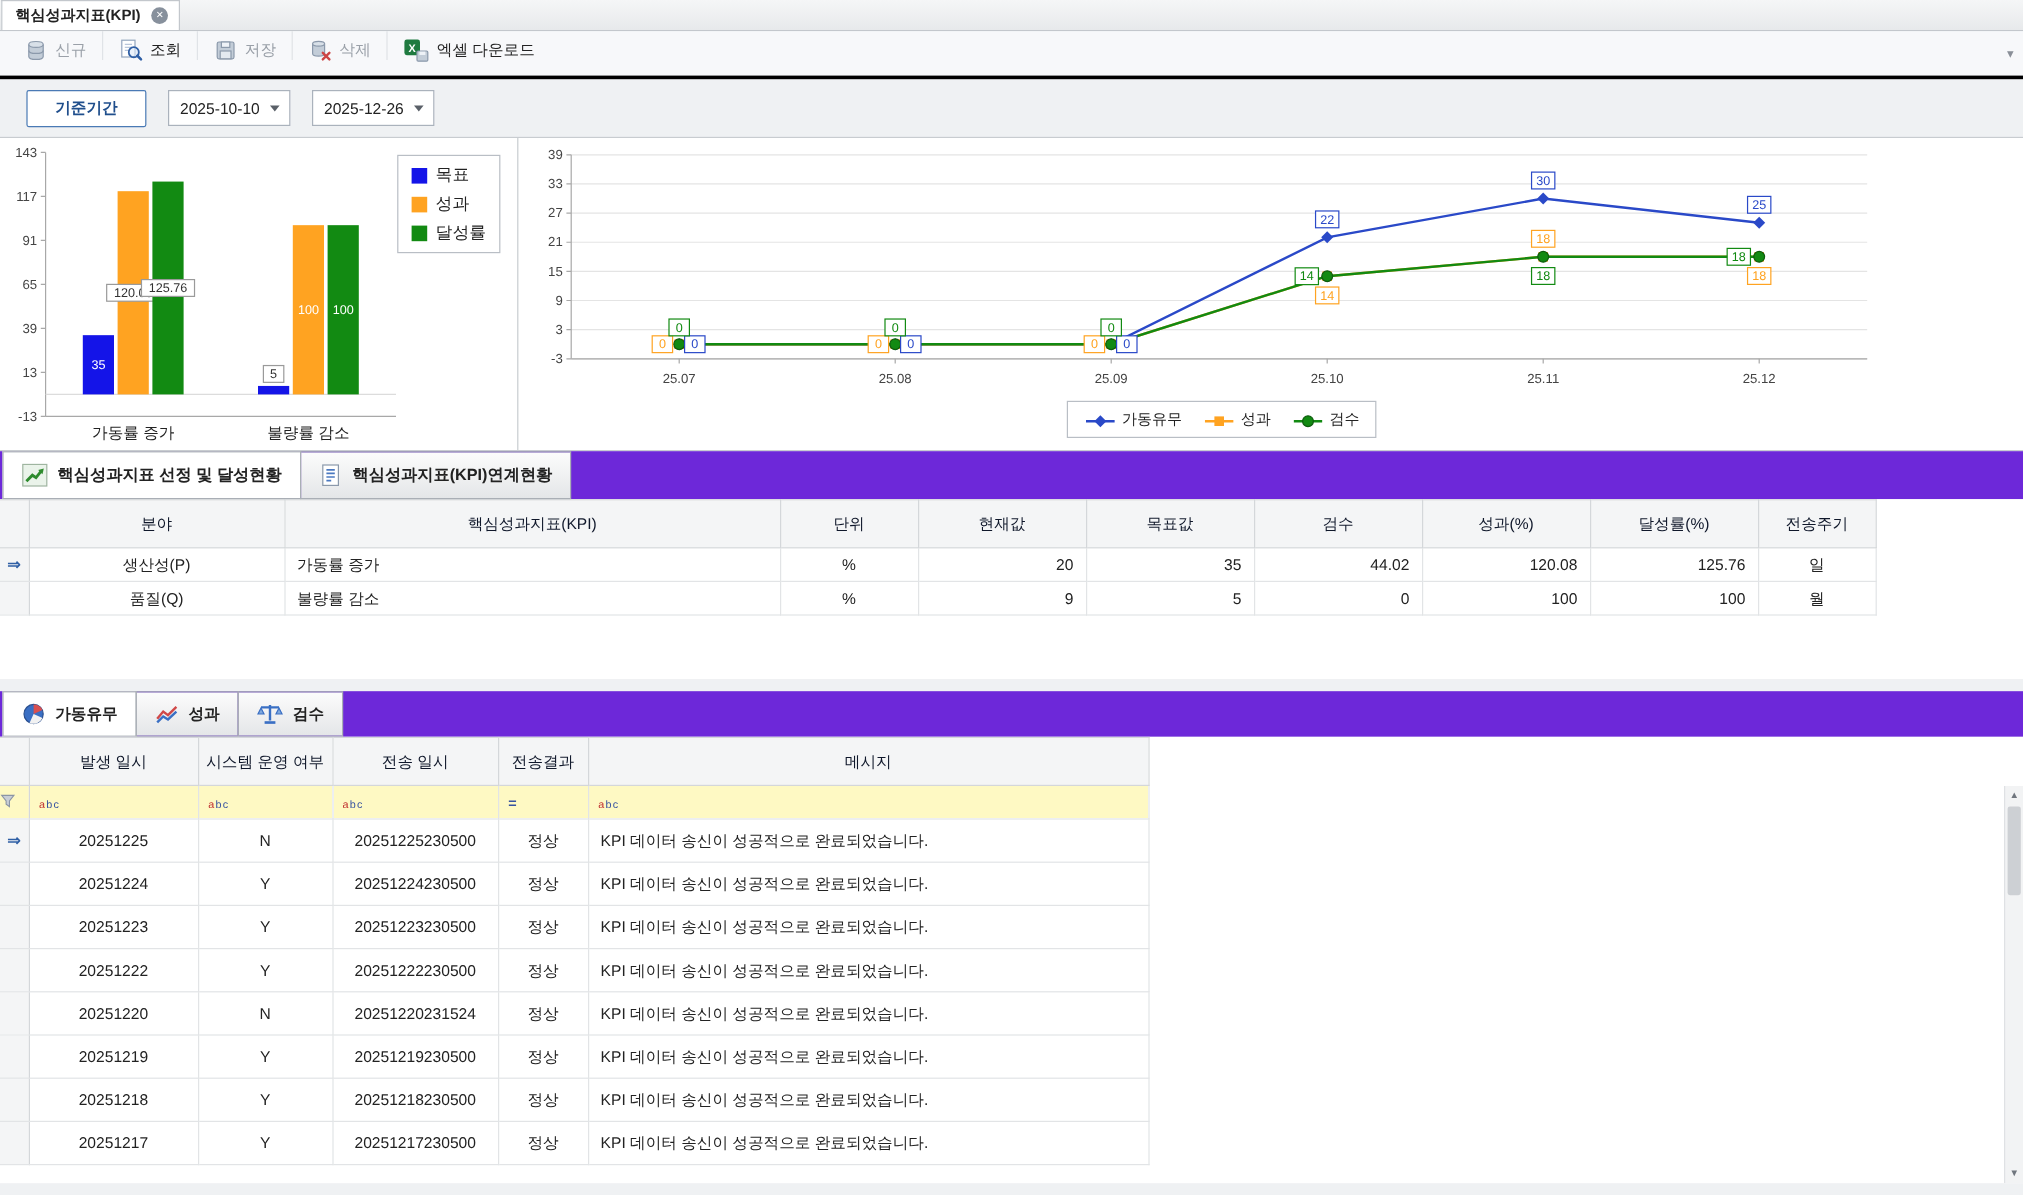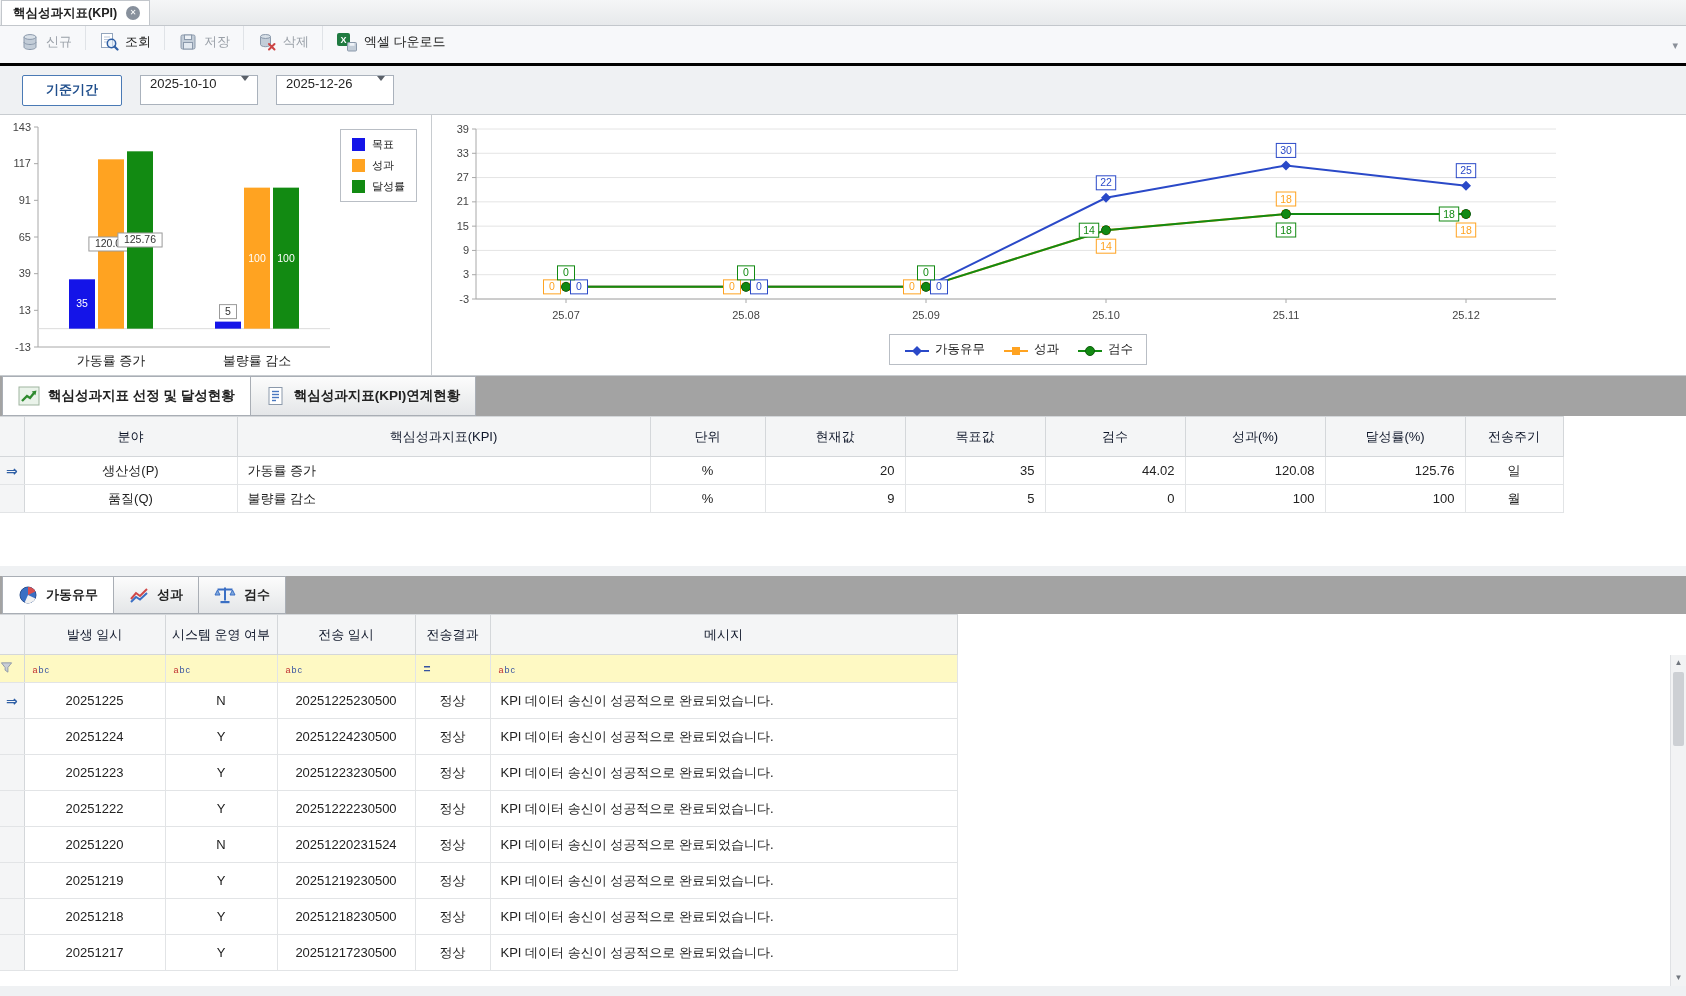--- a/index.html
+++ b/index.html
@@ -16,44 +16,44 @@
   .tbtn{display:flex;align-items:center;gap:6px;padding:6px 10px;cursor:default}
   .tbtn .tlabel{font-size:13px;white-space:nowrap}
   .tbtn.disabled .tlabel{color:#9aa0a8}
   .ticon{display:inline-flex;align-items:center}
   .tsep{width:1px;height:24px;background:#e0e3e7;margin:0 3px}
   .toolbar-ovf{position:absolute;right:8px;top:50%;transform:translateY(-50%);color:#8a8f98;font-size:11px}
 
   
   .filterbar{height:48px;display:flex;align-items:center;gap:18px;padding:0 22px;background:#eff1f3}
   .period-btn{height:31px;min-width:100px;background:#fff;border:1px solid #4a7ab5;color:#1f4e8c;font-weight:bold;font-size:13px;border-radius:2px;font-family:Liberation Sans, sans-serif}
-  .combo{width:118px;height:30px;background:#fff;border:1px solid #aab2bc;display:flex;justify-content:space-between;padding:0 8px 0 9px}
+  .combo{width:102px;height:30px;background:#fff;border:1px solid #aab2bc;display:flex;align-items:center;justify-content:space-between;padding:0 8px 0 9px}
   .combo .arr{width:0;height:0;border-left:4px solid transparent;border-right:4px solid transparent;border-top:5px solid #5a6068}
 
   
   .charts-row{height:262px;background:#fff;border-top:1px solid #c8ccd0;border-bottom:1px solid #c8ccd0;display:flex}
   .chart-panel{position:relative;height:100%}
   .chart-panel.left{width:432px;border-right:1px solid #c8ccd0}
   .chart-panel.right{flex:1}
   .chart-panel svg{display:block;margin:2px 0 0 2px}
   svg text{font-family:"Liberation Sans","DejaVu Sans",sans-serif}
   .axis-t{font-size:11px;fill:#444}
   .cat-t{font-size:13px;fill:#222}
   .bar-lbl{font-size:10.5px;fill:#fff}
   .box-lbl{font-size:10.5px}
   .bar-legend{position:absolute;top:14px;right:14px;border:1px solid #b9bec5;background:#fff;padding:7px 11px;display:flex;flex-direction:column;gap:6px}
-  .bl-item{display:flex;align-items:center;gap:7px;font-size:11px}
+  .bl-item{display:flex;align-items:center;gap:7px;font-size:14px}
   .bl-sw{width:13px;height:13px;display:inline-block}
   .line-legend{position:absolute;bottom:10px;left:586px;transform:translateX(-50%);border:1px solid #b9bec5;background:#fff;padding:6px 13px;display:flex;gap:17px;align-items:center}
   .ll-item{display:flex;align-items:center;gap:6px;font-size:12.5px}
 
   .gap{height:10px;background:#eff1f3}
 
   
-  .seg-tabs{height:40px;display:flex;align-items:flex-end;padding-left:2px;background:#a3a3a3}
+  .seg-tabs{height:40px;display:flex;align-items:flex-end;padding-left:2px;background:#6d28d9}
   .seg-tab{height:40px;display:flex;align-items:center;gap:8px;padding:0 15px;border:1px solid #a9aeb5;background:linear-gradient(#fcfcfc,#e4e6e8);font-weight:bold;font-size:13.5px;margin-right:-1px;cursor:default;white-space:nowrap}
   .seg-tab.active{background:#fff}
   .detail-tabs{height:38px}
   .detail-tabs .seg-tab{height:38px;font-size:13px}
 
   
   .panel{background:#fff}
   .kpi-panel{height:150px}
   table.grid{border-collapse:collapse;table-layout:fixed;background:#fff}
   .grid th{height:40px;background:#f4f5f6;font-weight:normal;font-size:13px;border:1px solid #d4d7da;border-left:none;white-space:nowrap;overflow:hidden;color:#0f172a}

